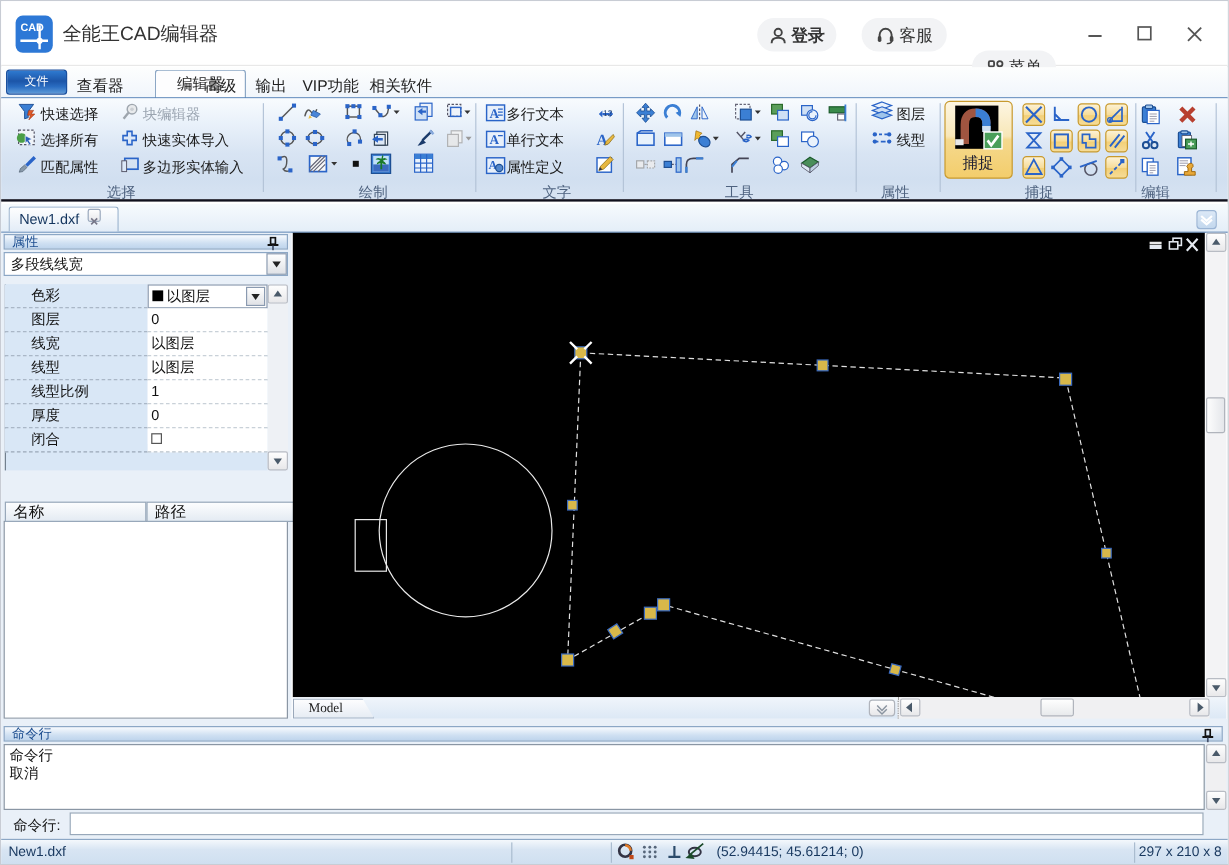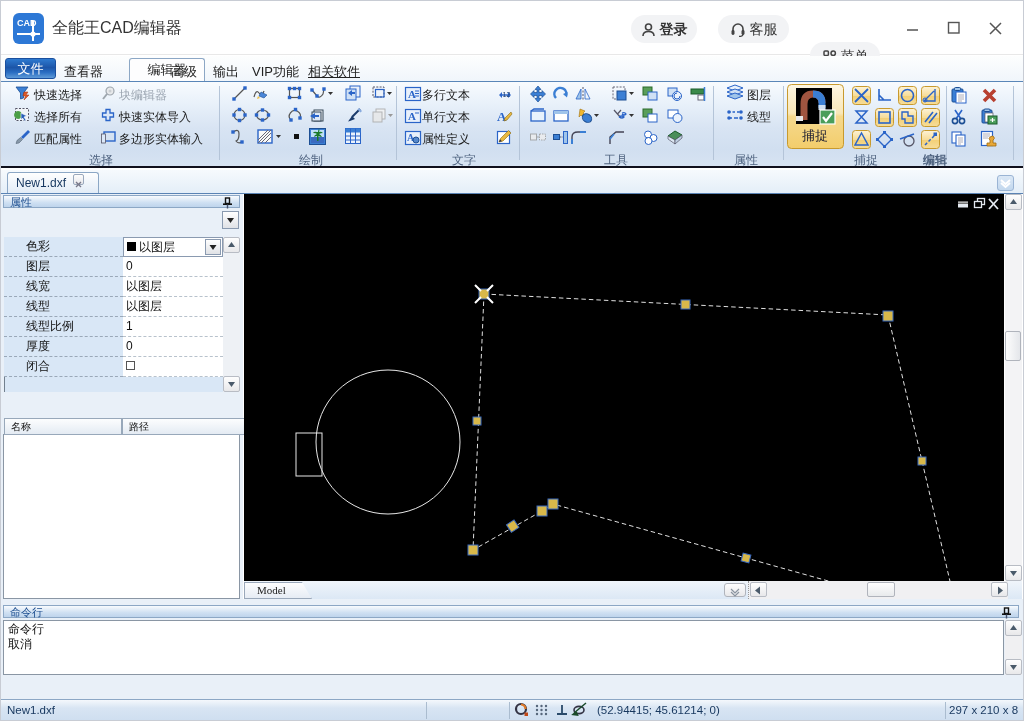--- a/index.html
+++ b/index.html
@@ -9,21 +9,21 @@
 #titlebar { position:absolute; left:0; top:0; width:1022px; height:54px; background:#fff; border-bottom:1px solid #e8e8e8; }
 #logo { position:absolute; left:12px; top:12px; width:31px; height:31px; background:#2d78d6; border-radius:6px; }
 #apptitle { position:absolute; left:51px; top:17px; font-size:16px; color:#333; }
 .pill { position:absolute; top:14px; height:28px; border-radius:14px; background:#f2f3f5; color:#333; font-size:14px; line-height:28px; text-align:center; }
 .winbtn { position:absolute; top:18px; color:#666; font-size:14px; }
 
 
 #tabbar { position:absolute; left:0; top:55px; width:1022px; height:26px; background:linear-gradient(#fdfefe,#f0f5fb); }
 #tabline { position:absolute; left:0; top:80px; width:1022px; height:1px; background:#5a86b8; }
 .tab { position:absolute; top:60px; height:21px; font-size:13px; color:#222; line-height:21px; }
-#tab-file { position:absolute; left:4px; top:57px; width:51px; height:21px; background:linear-gradient(#2e7ad0,#1c55a8 45%,#2a6dc2 70%,#5f9bd8); border:1px solid #1a4f9e; border-radius:3px; color:#fff; font-size:13px; text-align:center; line-height:20px; }
+#tab-file { position:absolute; left:4px; top:57px; width:51px; height:21px; background:linear-gradient(#2e7ad0,#1c55a8 45%,#2a6dc2 70%,#5f9bd8); border:1px solid #1a4f9e; border-radius:3px; color:#fff; font-size:10px; text-align:center; line-height:20px; }
 #tab-edit { position:absolute; left:112px; top:57px; width:76px; height:24px; background:#fdfdfe; border:1px solid #8ca7c5; border-bottom:none; border-radius:3px 3px 0 0; font-size:13px; color:#222; text-align:center; line-height:22px;margin-left:16px; }
 
 
 #ribbon { position:absolute; left:0; top:81px; width:1022px; height:86px; background:linear-gradient(#f8fbfe,#e9f1fa 25%,#d8e4f3 55%,#d1dff0 80%,#d7e3f2); border-bottom:2px solid #10101c; }
 .rsep { position:absolute; top:4px; height:74px; width:1px; background:#b4c4d8; }
 .rlabel { position:absolute; top:70px; font-size:12px; color:#4e627f; width:80px; text-align:center; }
 .rtext { position:absolute; font-size:12px; color:#1a1a1a; white-space:nowrap; }
 .gray { color:#9aa4b0; }
 
 
@@ -34,21 +34,21 @@
 #leftpanel { position:absolute; left:0; top:193px; width:242px; height:405px; background:#e9f0f8; }
 .phead { position:absolute; left:2px; width:237px; height:13px; background:linear-gradient(#f8fbfe,#cfe0f2 60%,#bed4ec); border:1px solid #8ca7c5; font-size:11px; color:#1c4d8f; line-height:12px; padding-left:6px; }
 .pin { position:absolute; right:6px; top:1px; font-size:10px; color:#222; }
 #propcombo { position:absolute; left:2px; top:16px; width:237px; height:20px; background:#fff; border:1px solid #8ca7c5; font-size:12px; color:#111; line-height:18px; padding-left:5px; }
 .grid-l { position:absolute; left:3px; width:119px; height:20px; background:#d9e7f6; border-bottom:1px dashed #9aa8b8; font-size:12px; color:#111; line-height:19px; padding-left:22px; }
 .grid-r { position:absolute; left:122px; width:100px; height:20px; background:#fff; border-bottom:1px dashed #b8c2cc; font-size:12px; color:#111; line-height:19px; padding-left:3px; }
 .vscroll { position:absolute; width:17px; background:#f0f0f0; }
 .sbtn { position:absolute; left:0; width:17px; height:16px; background:linear-gradient(#fefefe,#e8e8ea); border:1px solid #b8bcc4; border-radius:2px; text-align:center; }
 
 #favpanel-bg { position:absolute; left:2px; top:240px; width:237px; height:165px; background:#fff; border:1px solid #8a96a4; }
-.favhdr { position:absolute; height:17px; background:linear-gradient(#fcfdfe,#e4ebf3); border:1px solid #98a8ba; font-size:10px; color:#111; line-height:16px; padding-left:6px; }
+.favhdr { position:absolute; height:17px; background:linear-gradient(#fcfdfe,#e4ebf3); border:1px solid #98a8ba; font-size:13px; color:#111; line-height:16px; padding-left:6px; }
 
 
 #canvas { position:absolute; left:243px; top:193px; width:760px; height:387px; background:#000; }
 #cvscroll { position:absolute; left:1004px; top:193px; width:17px; height:387px; background:#f3f3f5; }
 #hbar { position:absolute; left:243px; top:580px; width:778px; height:18px; background:linear-gradient(#f0f5fb,#dce8f5); }
 #modeltab { position:absolute; left:0px; top:1px; width:68px; height:17px; background:linear-gradient(#fdfdfe,#e6ecf4); border:1px solid #9aa8ba; font-size:11px; color:#222; line-height:15px; padding-left:12px; clip-path:polygon(0 0, 58px 0, 68px 100%, 0 100%);font-family:Liberation Serif, serif; }
 
 
 #cmdpanel { position:absolute; left:0; top:598px; width:1022px; height:100px; background:#e9f0f8; }
 #cmdcontent { position:absolute; left:2px; top:21px; width:1001px; height:55px; background:#fff; border:1px solid #8a96a4; font-size:12px; color:#111; padding:1px 4px; line-height:15px; }
@@ -98,21 +98,21 @@
       </svg>
   </div>
 
   <div id="tabbar"></div>
   <div id="tab-file">文件</div>
   <div class="tab" style="left:63px;">查看器</div>
   <div id="tab-edit">编辑器</div>
   <div class="tab" style="left:170px;">高级</div>
   <div class="tab" style="left:212px;">输出</div>
   <div class="tab" style="left:251px;">VIP功能</div>
-  <div class="tab" style="left:307px;text-decoration:underline;">相关软件</div>
+  <div class="tab" style="left:307px;">相关软件</div>
   <div id="tabline"></div>
 
   <div id="ribbon">
       <svg id="ribbonsvg" width="1022" height="86" style="position:absolute;left:0;top:0;">
         <defs>
 <linearGradient id="snapbg" x1="0" y1="0" x2="0" y2="1">
 <stop offset="0" stop-color="#fdf6e3"></stop>
             <stop offset="0.45" stop-color="#f8e7b8"></stop>
             <stop offset="0.5" stop-color="#f5d98e"></stop>
             <stop offset="1" stop-color="#f3cd6b"></stop>
@@ -458,41 +458,42 @@
     <div class="rlabel" style="left:423px;">文字</div>
     <div class="rsep" style="left:518px;"></div>
     <div class="rlabel" style="left:575px;">工具</div>
     <div class="rsep" style="left:712px;"></div>
     <div class="rtext" style="left:746px;top:5px;">图层</div>
     <div class="rtext" style="left:746px;top:27px;">线型</div>
     <div class="rlabel" style="left:705px;">属性</div>
     <div class="rsep" style="left:782px;"></div>
     <div class="rlabel" style="left:825px;">捕捉</div>
     <div class="rsep" style="left:945px;"></div>
-    <div class="rlabel" style="left:894px;font-weight:bold;">编辑</div>
+    <div class="rlabel" style="left:922px;">编辑</div>
     <div class="rsep" style="left:1012px;"></div>
   </div>
 
   <div id="docbar">
       <div style="position:absolute;left:996px;top:5px;width:17px;height:16px;background:linear-gradient(#dbe8f6,#c3d8ee);border:1px solid #9ab4d4;border-radius:3px;"><svg width="15" height="14">
           <path d="M3,4 L7.5,8 L12,4 M3,7 L7.5,11 L12,7" fill="none" stroke="#fff" stroke-width="1.8"></path>
         </svg></div>
     </div>
   <div id="doctab">New1.dxf <span style="display:inline-block;width:11px;height:11px;background:linear-gradient(#fdfdfd,#e8e8ec);border:1px solid #9aa8bc;border-radius:2px;vertical-align:-2px;margin-left:4px;"><svg width="9" height="9">
           <path d="M2,2 L7,7 M7,2 L2,7" stroke="#778" stroke-width="1.3"></path>
         </svg></span></div>
 
   <div id="leftpanel">
     <div class="phead" style="top:1px;">属性<svg class="pin" width="11" height="12" style="top:1px;">
           <g stroke="#111" fill="none">
             <rect x="3.5" y="1" width="4" height="5.5" stroke-width="1.4"></rect>
             <path d="M1,7.2 h9" stroke-width="1.6"></path>
             <path d="M5.5,7.5 v4" stroke-width="1.4" stroke="#44506a"></path>
           </g>
         </svg></div>
+    <div id="propcombo">多段线线宽</div>
     <div style="position:absolute;left:221px;top:17px;width:17px;height:18px;background:linear-gradient(#fefefe,#e0e2e6);border:1px solid #8a9ab0;"><svg width="15" height="16">
           <path d="M4,6 L11,6 L7.5,11 Z" fill="#222"></path>
         </svg></div>
     <div style="position:absolute;left:3px;top:43px;width:236px;height:155px;background:#d9e7f6;border-left:1px solid #72808e;"></div>
     <div style="position:absolute;left:122px;top:43px;width:97px;height:133px;background:#fff;"></div>
     <div class="vscroll" style="left:222px;top:43px;height:155px;background:#eef1f5;">
       <div class="sbtn" style="top:0px;"><svg width="15" height="14">
             <path d="M7.5,4 L11,9 L4,9 Z" fill="#4a5a6a"></path>
           </svg></div>
       <div class="sbtn" style="top:139px;"><svg width="15" height="14">
@@ -589,20 +590,24 @@
         </svg></div>
     <div id="cmdcontent">命令行<br>取消</div>
     <div style="position:absolute;left:1004px;top:21px;width:17px;height:55px;background:#f0f0f2;">
       <div class="sbtn" style="top:0px;"><svg width="15" height="14">
             <path d="M7.5,4 L11,9 L4,9 Z" fill="#4a5a6a"></path>
           </svg></div>
       <div class="sbtn" style="top:39px;"><svg width="15" height="14">
             <path d="M7.5,10 L11,5 L4,5 Z" fill="#4a5a6a"></path>
           </svg></div>
     </div>
+    <div id="cmdinputrow">
+        <span style="position:absolute;left:8px;top:3px;">命令行:</span>
+        <div id="cmdinput"></div>
+      </div>
   </div>
 
   <div id="statusbar">
     <div style="position:absolute;left:6px;top:4px;">New1.dxf</div>
     <div class="ssep" style="left:425px;"></div>
     <div class="ssep" style="left:508px;"></div>
     <svg width="90" height="18" style="position:absolute;left:512px;top:1px;">
       <circle cx="8" cy="8" r="5" fill="none" stroke="#334" stroke-width="2.2"></circle>
       <path d="M8,3.5 a4.5,4.5 0 0 1 4.5,4.5" fill="none" stroke="#e07a28" stroke-width="2.2"></path>
       <rect x="11.5" y="11.5" width="3.5" height="3.5" fill="#c04818"></rect>

